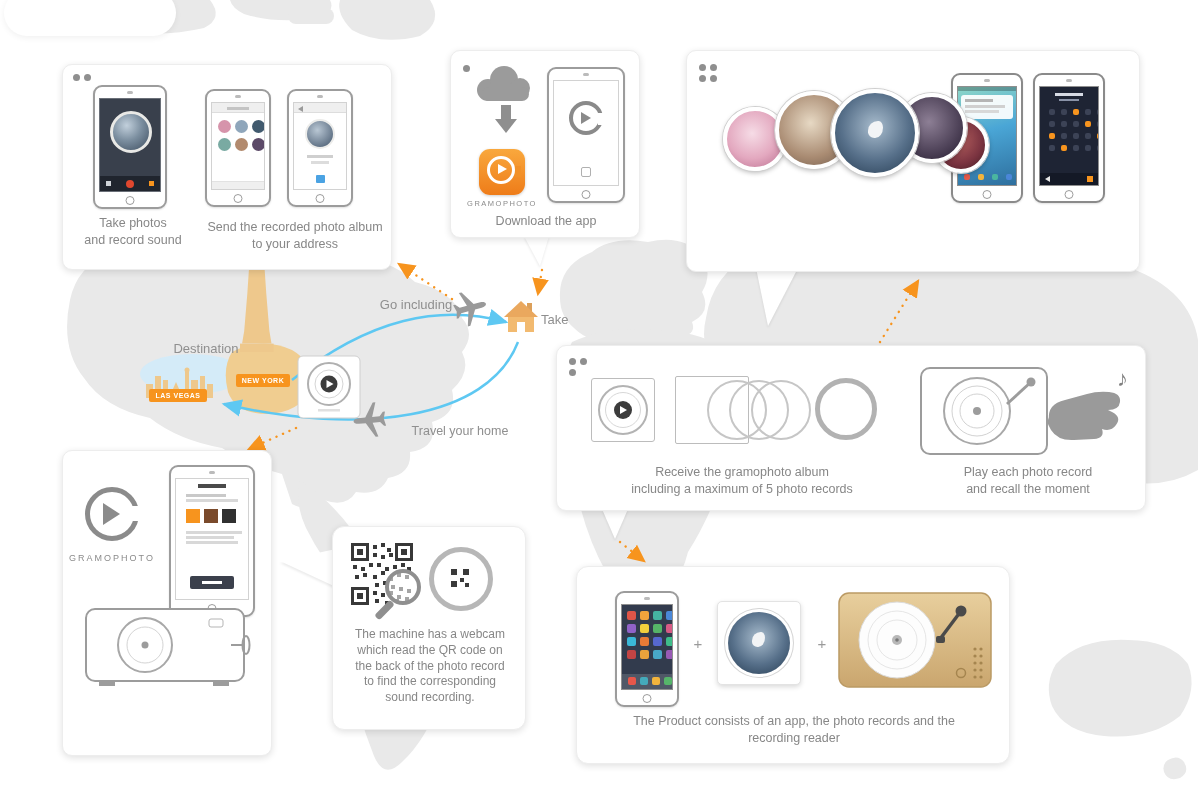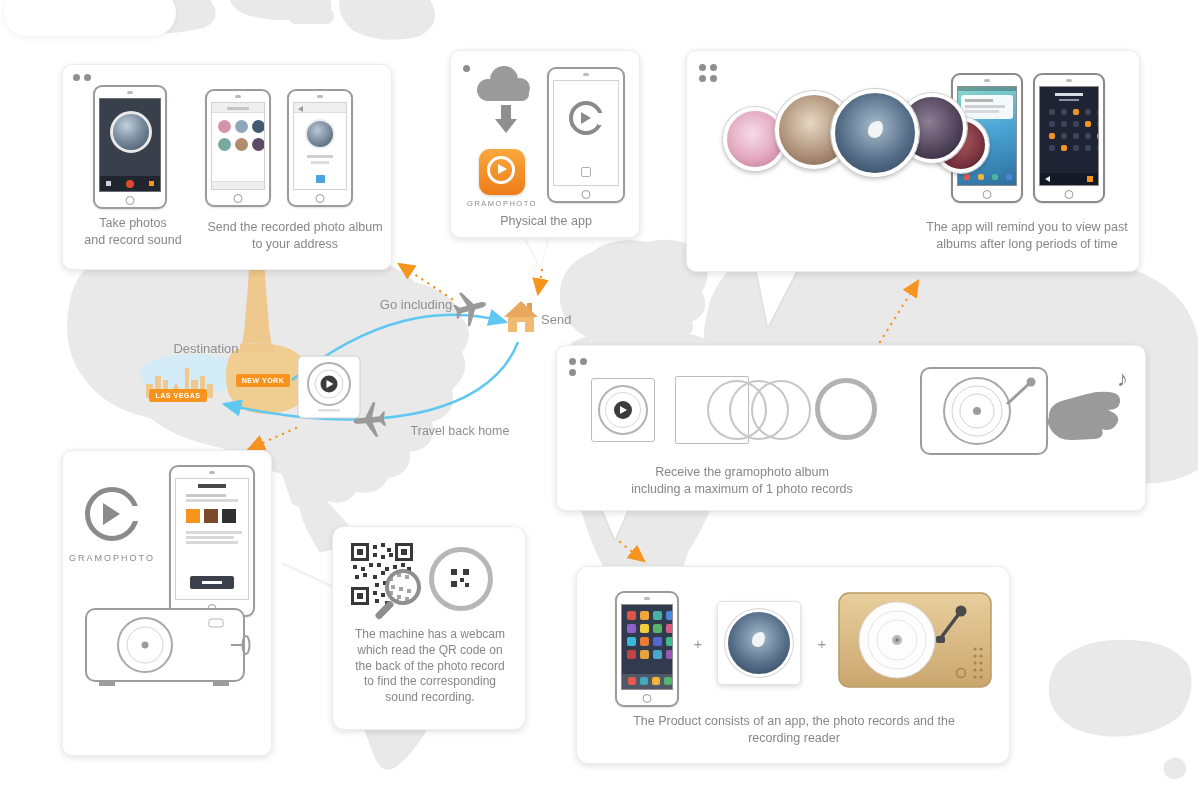--- a/index.html
+++ b/index.html
@@ -118,22 +118,22 @@
       <path d="M880 342 L918 281" marker-end="url(#oarrow)"></path>
       <path d="M620 542 L644 561" marker-end="url(#oarrow)"></path>
       <path d="M296 428 L249 449" marker-end="url(#oarrow)"></path>
     </g>
   </svg>
 
   <div class="maplabel" style="left:160px;top:341px;width:92px">Destination</div>
   <div class="tag" style="left:236px;top:374px;width:54px;height:13px;line-height:13px">NEW YORK</div>
   <div class="tag" style="left:149px;top:389px;width:58px;height:13px;line-height:13px">LAS VEGAS</div>
   <div class="maplabel" style="left:366px;top:297px;width:100px">Go including</div>
-  <div class="maplabel" style="left:541px;top:312px;width:60px;text-align:left">Send</div>
-  <div class="maplabel" style="left:400px;top:424px;width:120px;font-size:12.5px">Travel back home</div>
+  <div class="maplabel" style="left:541px;top:312px;width:60px;text-align:left">Take</div>
+  <div class="maplabel" style="left:400px;top:424px;width:120px;font-size:12.5px">Travel your home</div>
 
   <div class="tail" style="left:524px;top:236px;border-left:16px solid transparent;border-right:9px solid transparent;border-top:30px solid #fff"></div>
   <div class="tail" style="left:756px;top:268px;border-left:12px solid transparent;border-right:30px solid transparent;border-top:58px solid #fff"></div>
   <div class="tail" style="left:602px;top:509px;border-left:13px solid transparent;border-right:13px solid transparent;border-top:30px solid #fff"></div>
   <div class="tail" style="left:280px;top:549px;border-top:12px solid transparent;border-bottom:26px solid transparent;border-right:56px solid #fff"></div>
 
   <div class="card" style="left:62px;top:64px;width:330px;height:206px">
     <div class="dots" style="left:10px;top:9px">
         <i></i>
         <i></i>
@@ -216,21 +216,21 @@
       <i class="cam"></i>
       <div class="screen">
         <i style="left:15px;top:20px;width:34px;height:34px;border:4px solid #8a8a8a;border-radius:50%"></i>
         <i style="left:44px;top:32px;width:6px;height:12px;background:#fff"></i>
         <i style="left:27px;top:31px;border-left:10px solid #8a8a8a;border-top:6px solid transparent;border-bottom:6px solid transparent"></i>
         <i style="left:50%;margin-left:-5px;bottom:8px;width:10px;height:10px;border:1.5px solid #b0b0b0;border-radius:2px"></i>
       </div>
       <i class="homebtn"></i>
     </div>
 
-    <div class="cap" style="left:0;top:162px;width:190px">Physical the app</div>
+    <div class="cap" style="left:0;top:162px;width:190px">Download the app</div>
   </div>
 
   <div class="card" style="left:686px;top:50px;width:454px;height:222px">
     <div class="dots" style="left:12px;top:13px">
         <i></i>
         <i></i>
         <i></i>
         <i></i>
       </div>
 
@@ -288,22 +288,20 @@
             <b></b>
         </div>
         <i style="left:0;right:0;bottom:0;height:12px;background:#141926">
           <b style="left:5px;top:3px;border-top:3px solid transparent;border-bottom:3px solid transparent;border-right:5px solid #e8e8e8"></b>
           <b style="right:5px;top:3px;width:6px;height:6px;background:#f7941e"></b>
         </i>
       </div>
       <i class="homebtn"></i>
     </div>
 
-    <div class="cap" style="left:234px;top:168px;width:212px">The app will remind you to view past
-albums after long periods of time</div>
   </div>
 
   <div class="card" style="left:556px;top:345px;width:590px;height:166px">
     <div class="dots" style="left:12px;top:12px">
         <i></i>
         <i></i>
         <i></i>
       </div>
 
     <div class="abs" style="left:34px;top:32px;width:64px;height:64px;border:1.5px solid #bcbcbc;border-radius:3px">
@@ -313,34 +311,36 @@
       <i style="left:28px;top:26.5px;border-left:7px solid #fff;border-top:4.5px solid transparent;border-bottom:4.5px solid transparent"></i>
     </div>
 
     <div class="abs" style="left:118px;top:30px;width:74px;height:68px;border:1.5px solid #bcbcbc;background:#fff;border-radius:2px"></div>
     <i style="left:150px;top:34px;width:60px;height:60px;border:2px solid #c6c6c6;border-radius:50%"></i>
     <i style="left:172px;top:34px;width:60px;height:60px;border:2px solid #c6c6c6;border-radius:50%"></i>
     <i style="left:194px;top:34px;width:60px;height:60px;border:2px solid #c6c6c6;border-radius:50%"></i>
     <i style="left:258px;top:32px;width:62px;height:62px;border:5px solid #b2b2b2;border-radius:50%"></i>
 
     <div class="cap" style="left:20px;top:118px;width:330px">Receive the gramophoto album
-including a maximum of 1 photo records</div>
+including a maximum of 5 photo records</div>
 
     <svg class="abs" style="left:362px;top:12px" width="226" height="104">
       <rect x="2" y="10" width="126" height="86" rx="9" fill="#fff" stroke="#9c9c9c" stroke-width="2"></rect>
       <circle cx="58" cy="53" r="33" fill="#fff" stroke="#a8a8a8" stroke-width="2"></circle>
       <circle cx="58" cy="53" r="25" fill="none" stroke="#d2d2d2"></circle>
       <circle cx="58" cy="53" r="17" fill="none" stroke="#d2d2d2"></circle>
       <circle cx="58" cy="53" r="4" fill="#9c9c9c"></circle>
       <line x1="112" y1="24" x2="88" y2="46" stroke="#9c9c9c" stroke-width="3"></line>
       <circle cx="112" cy="24" r="4.5" fill="#9c9c9c"></circle>
       <path d="M130 62 Q128 46 146 42 L168 36 q10 -3 22 -2 q12 1 11 10 q-1 8 -12 8 l4 2 q10 5 4 13 q-5 7 -14 4 q3 9 -8 10 l-20 1 q-16 1 -23 -10 q-6 -10 -4 -16 z" fill="#9a9a9a"></path>
       <text x="198" y="28" font-size="22" fill="#808080">♪</text>
     </svg>
 
+    <div class="cap" style="left:368px;top:118px;width:206px">Play each photo record
+and recall the moment</div>
   </div>
 
   <div class="card" style="left:62px;top:450px;width:210px;height:306px">
     <div class="abs" style="left:22px;top:36px;width:54px;height:54px;border:5px solid #8b8b8b;border-radius:50%">
       <i style="left:40px;top:14px;width:10px;height:15px;background:#fff"></i>
       <i style="left:13px;top:11px;border-left:17px solid #8b8b8b;border-top:11px solid transparent;border-bottom:11px solid transparent"></i>
     </div>
     <div class="abs brand" style="left:0;top:102px;width:98px;font-size:9px">GRAMOPHOTO</div>
 
     <div class="phone" style="left:106px;top:14px;width:86px;height:152px">

